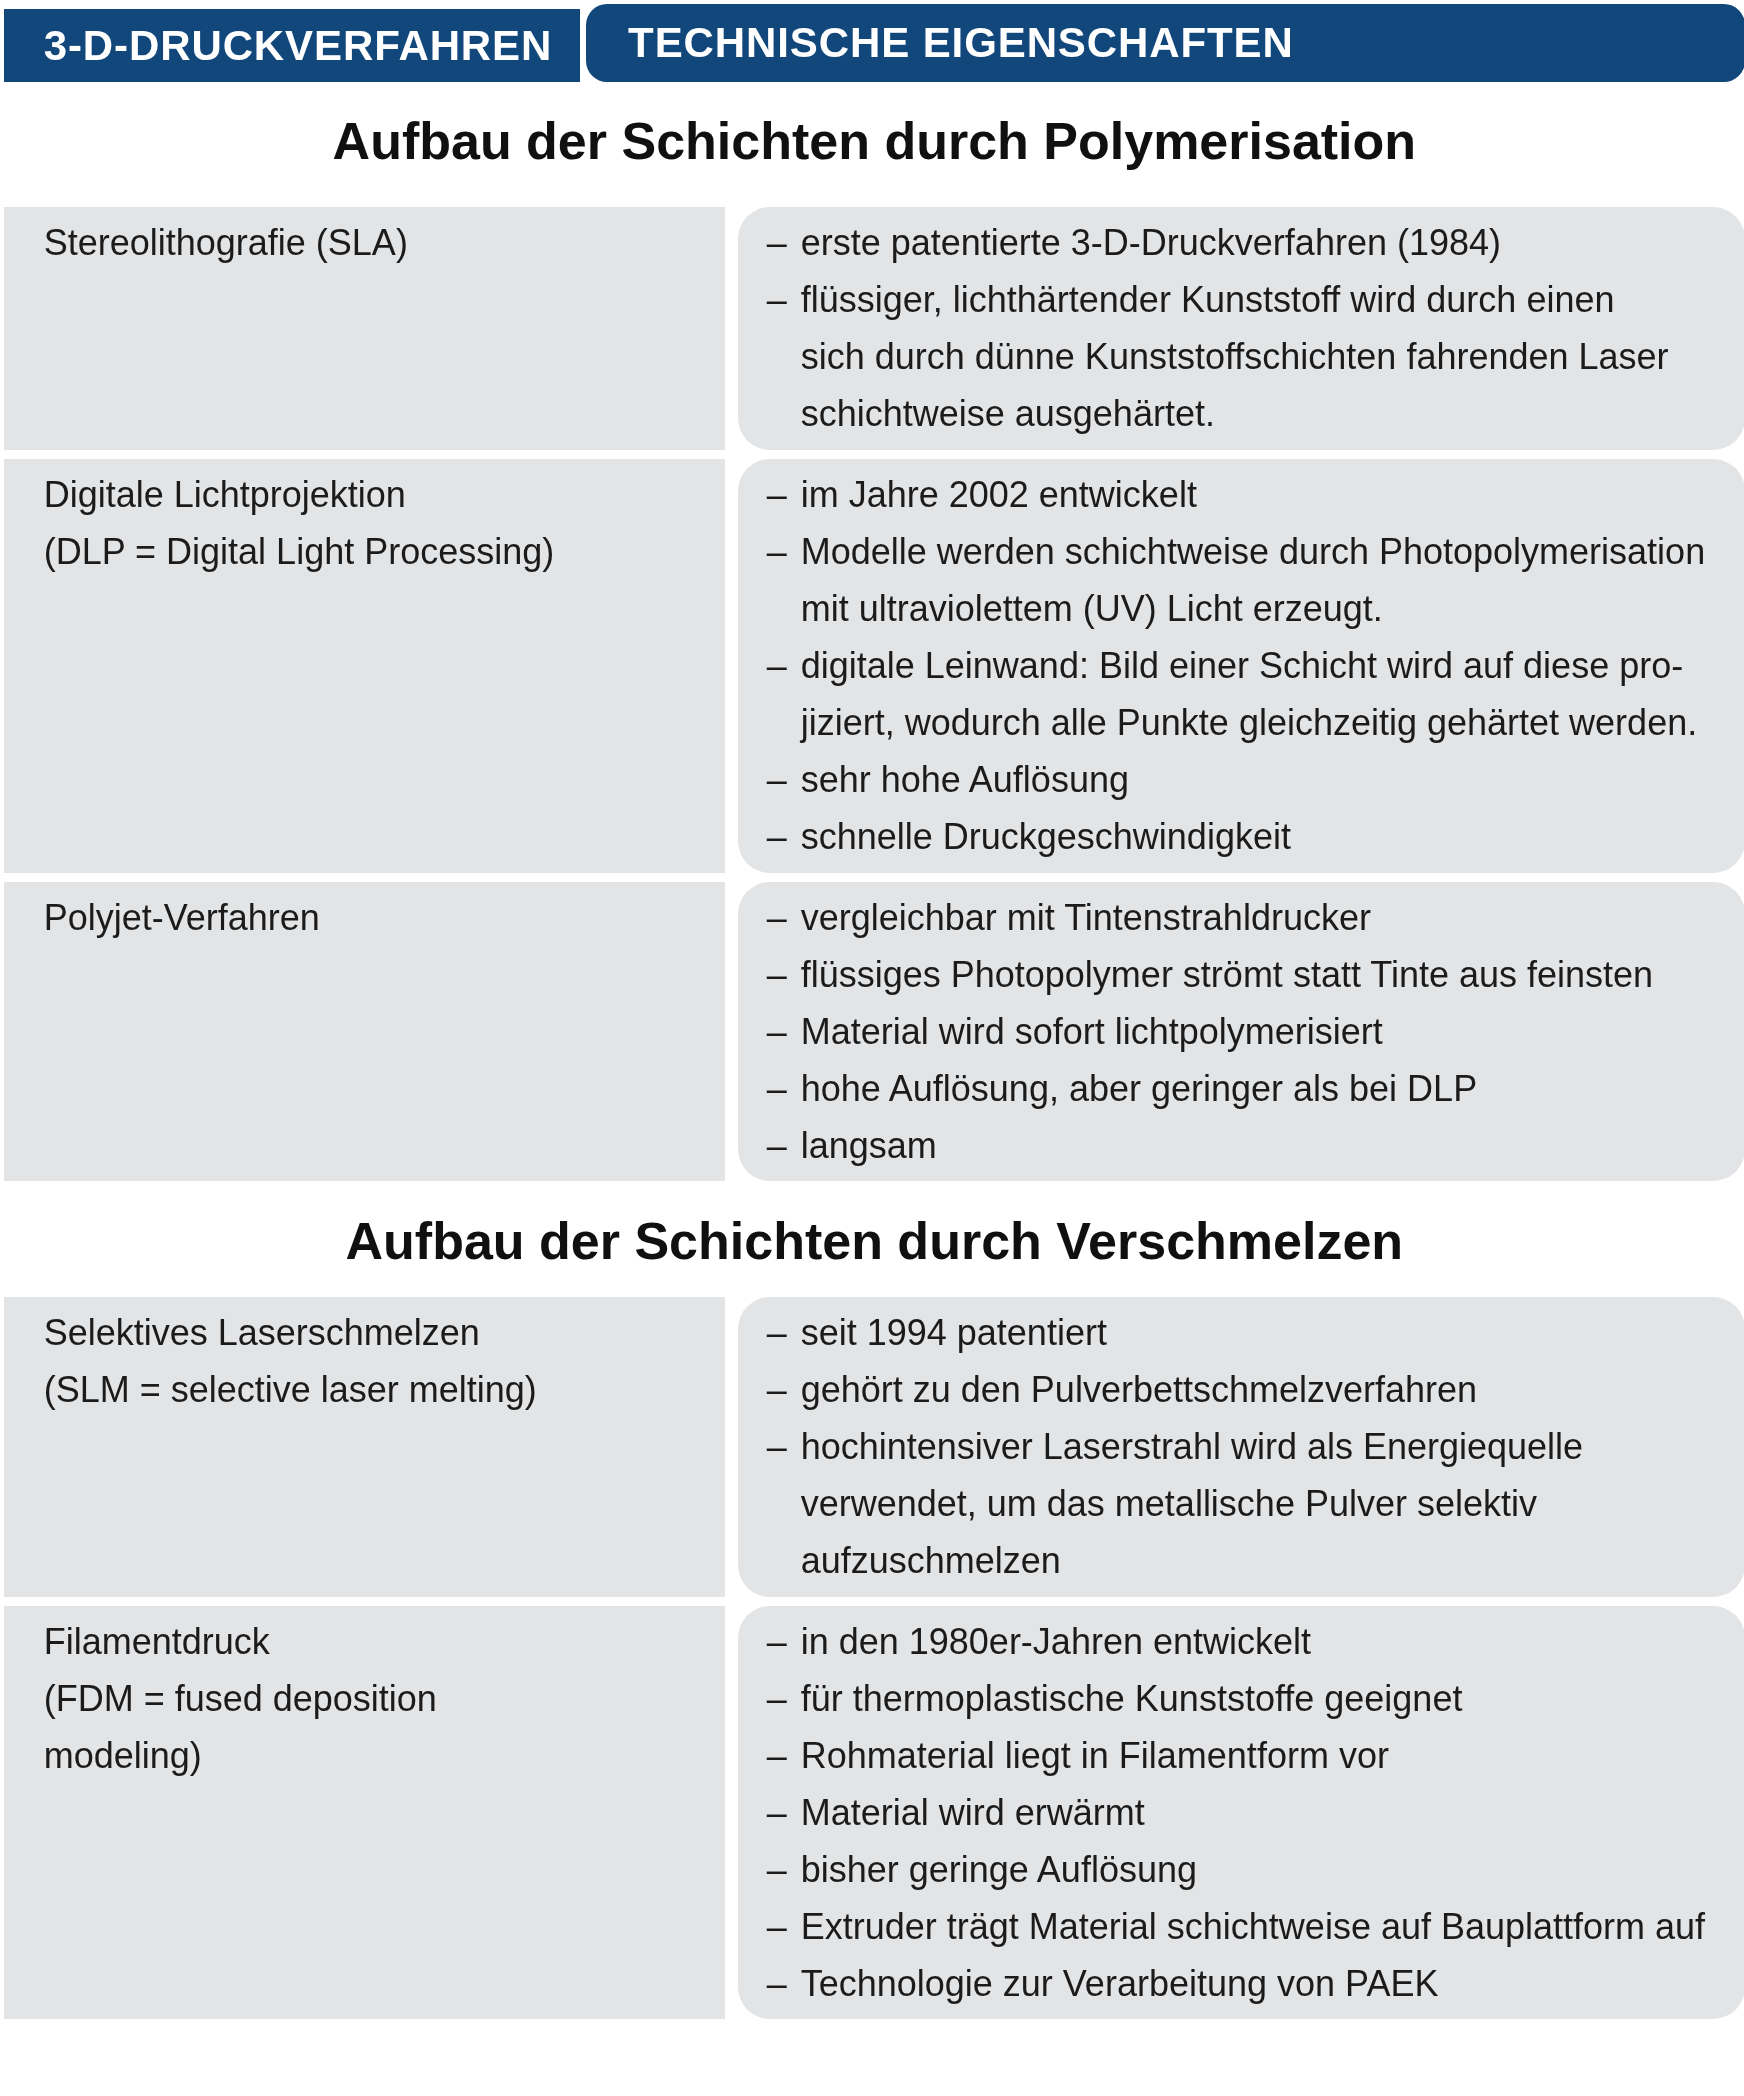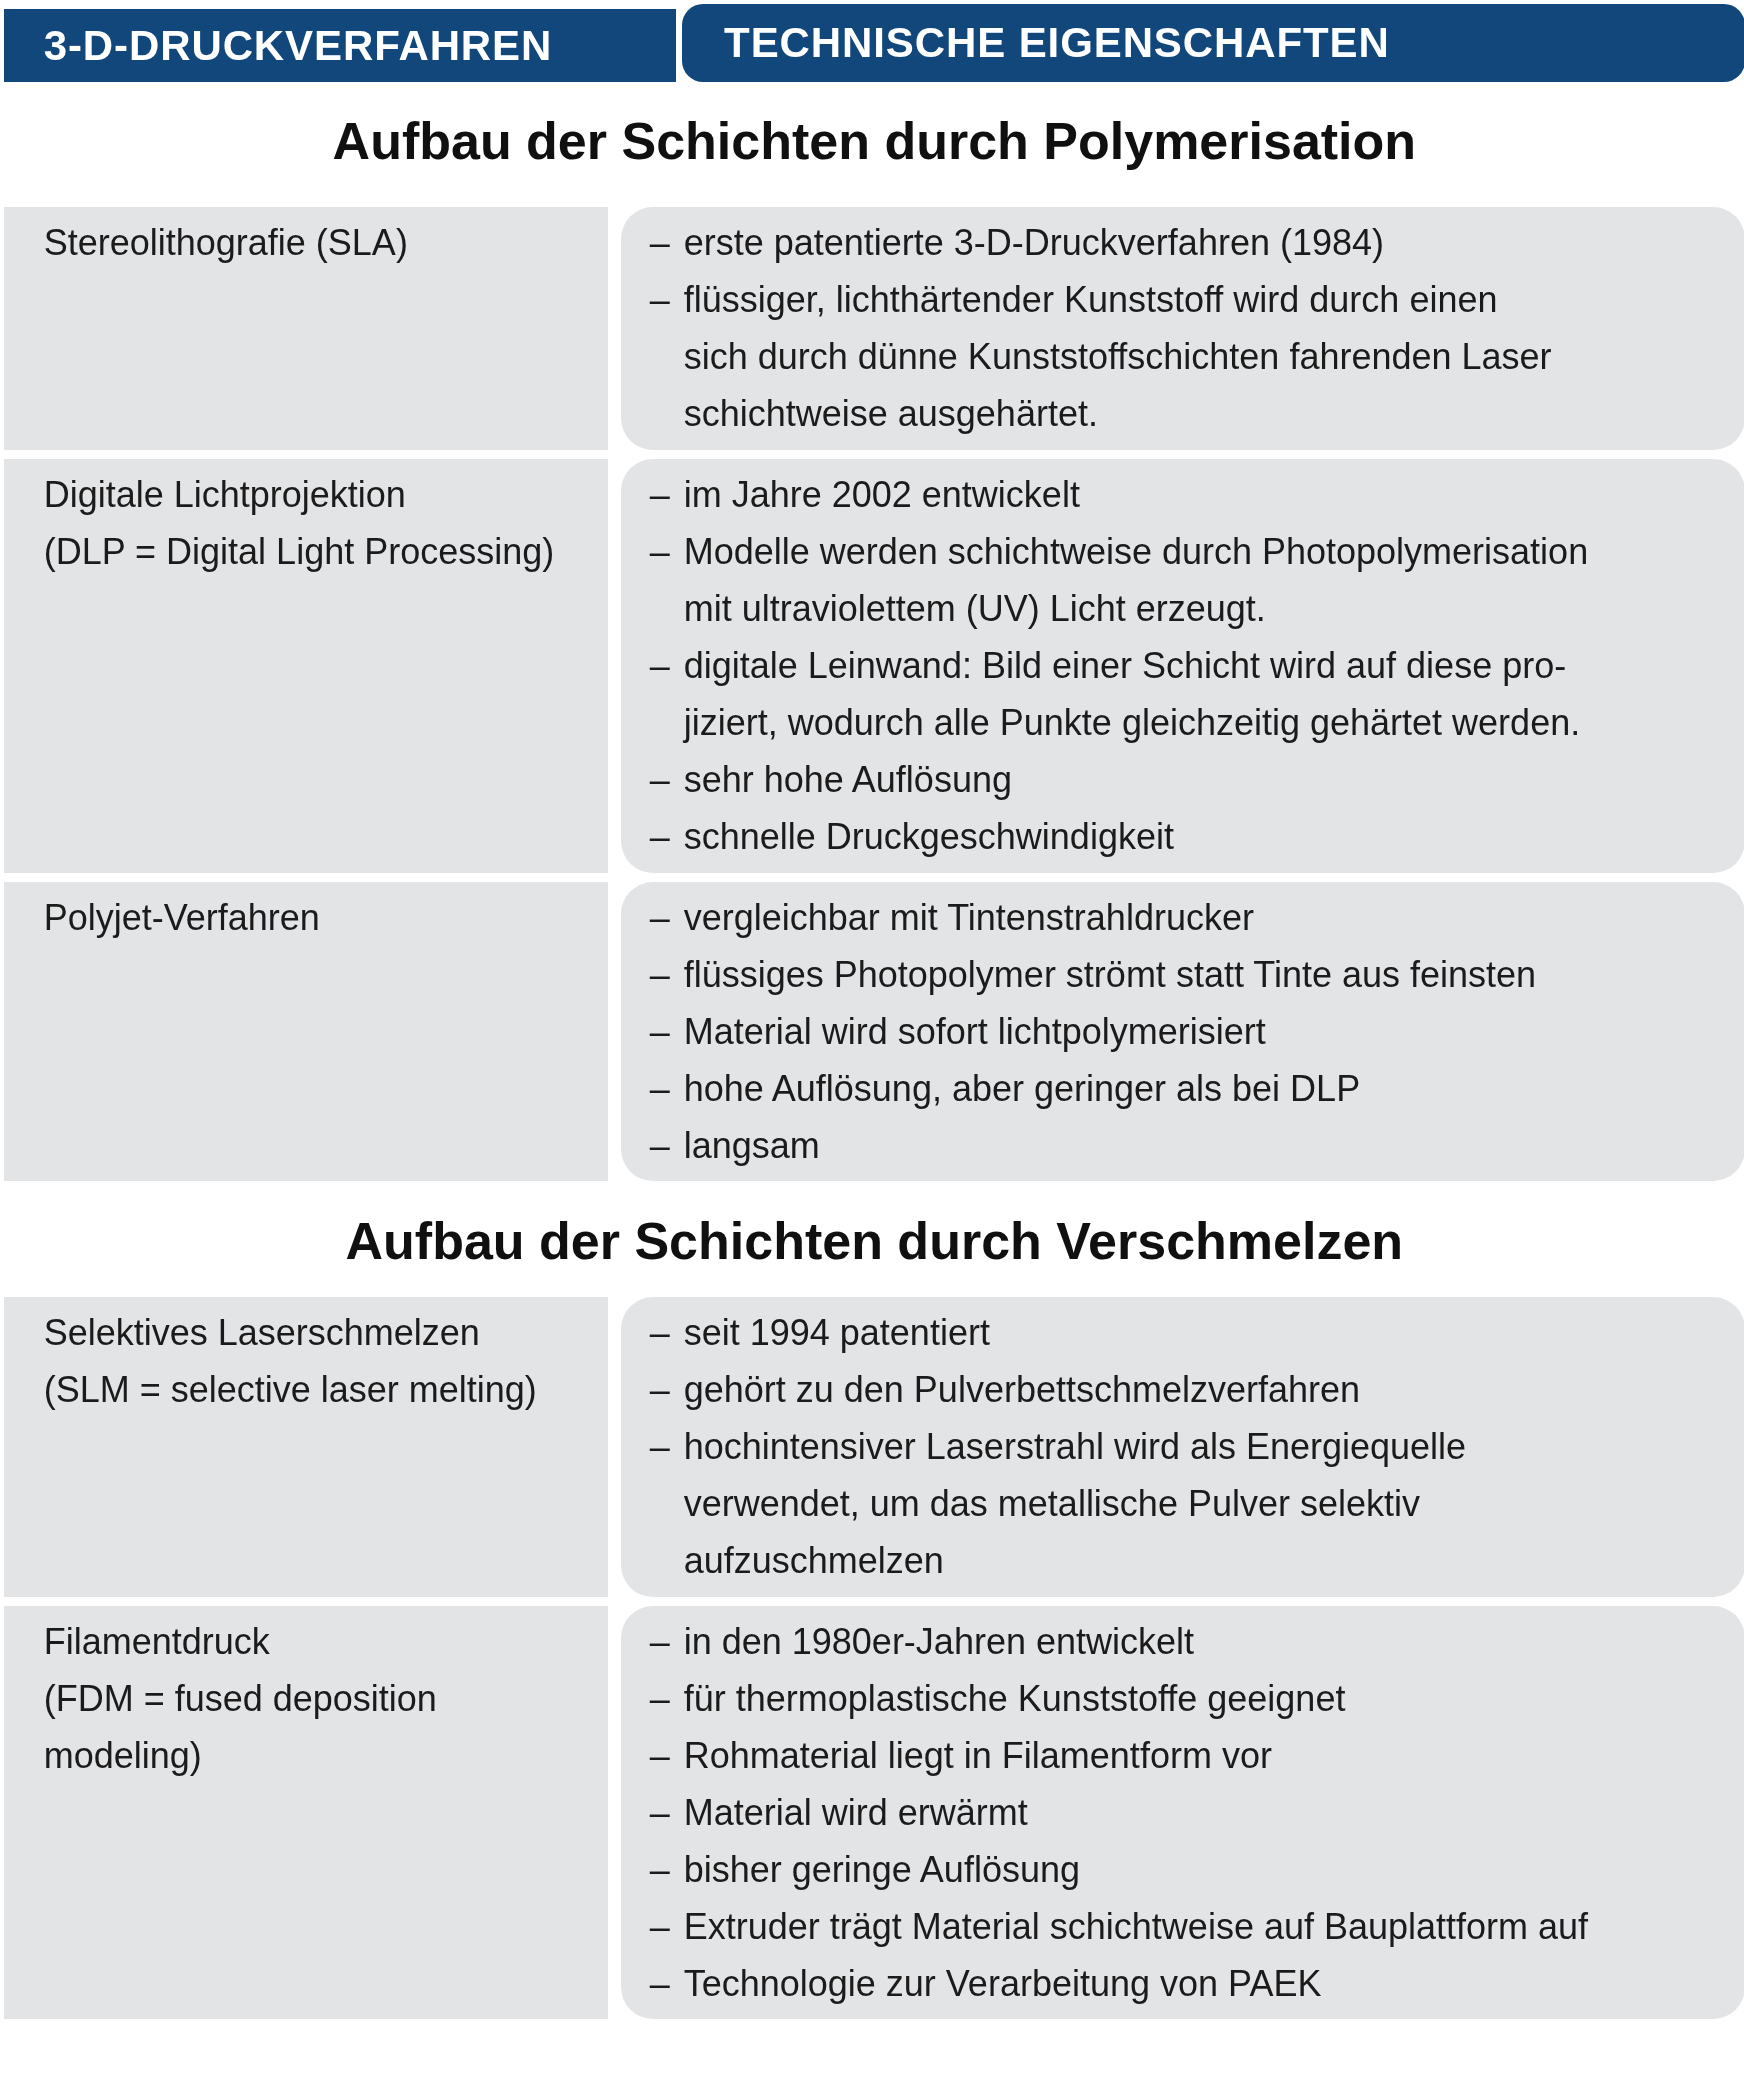--- a/index.html
+++ b/index.html
@@ -15,38 +15,38 @@
   }
   
   .header-row { display:flex; gap:6.4px; height:73px; }
   .th {
     background:var(--header-bg, #12477c);
     color:#ffffff;
     display:flex; align-items:center;
     font-weight:bold; font-size:42px; letter-spacing:0.9px;
     box-sizing:border-box;
   }
-  .th-left  { width:672px; flex:none; padding-left:40px; }
+  .th-left  { width:576px; flex:none; padding-left:40px; }
   .th-right { flex:1; padding-left:42px; margin-top:-5.5px;border-radius:21px; }
   
   .section-heading {
     text-align:center;
     font-size:52px; font-weight:bold; line-height:57px;
     color:#101010;
     padding:31px 0 37px 0;
   }
   .section-heading.sh-2 { padding:22px 0 27.5px 0; }
   
   .row { display:flex; gap:13px; margin-bottom:9.2px; }
   .cell {
     background:var(--row-bg, #e3e4e6);
     box-sizing:border-box;
     padding-top:7.3px; padding-bottom:7.3px;
   }
-  .method { width:604px; flex:none; padding-left:40px; padding-right:7.3px; }
+  .method { width:721px; flex:none; padding-left:40px; padding-right:7.3px; }
   .props  { flex:1; padding-left:29px; padding-right:11px;border-radius:32px; }
   .mline, .line {
     font-size:36px; line-height:57px;
     white-space:nowrap;
   }
   .line { padding-left:34px; }
   .line.first { padding-left:0; }
   .line.first::before { content:"–"; display:inline-block; width:34px; }
 </style>
 </head>

